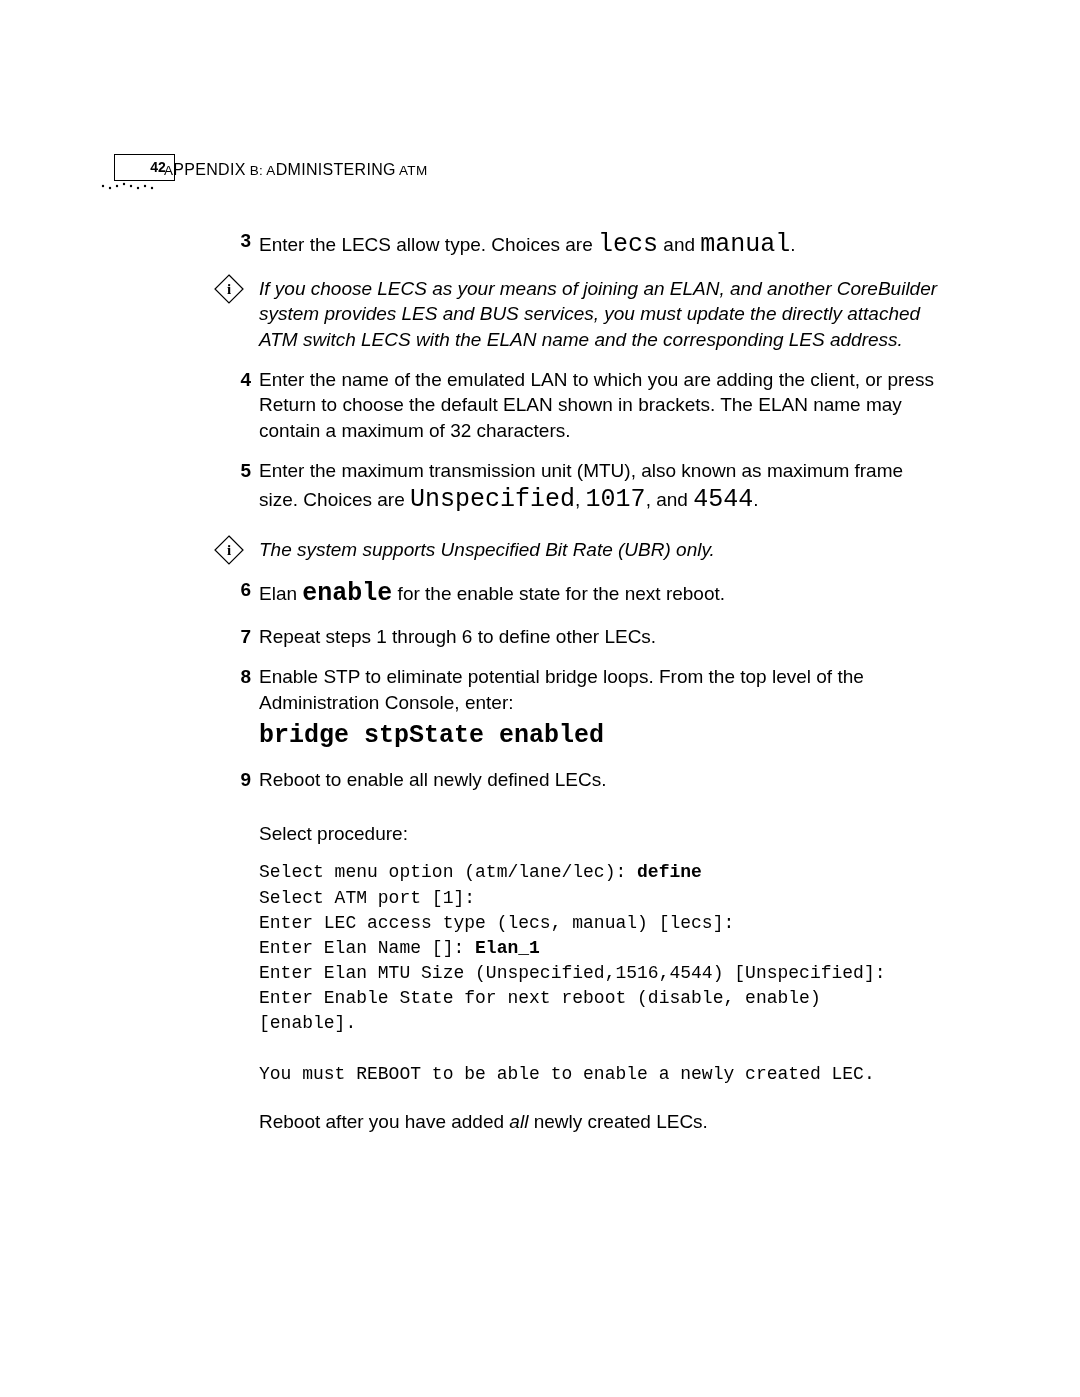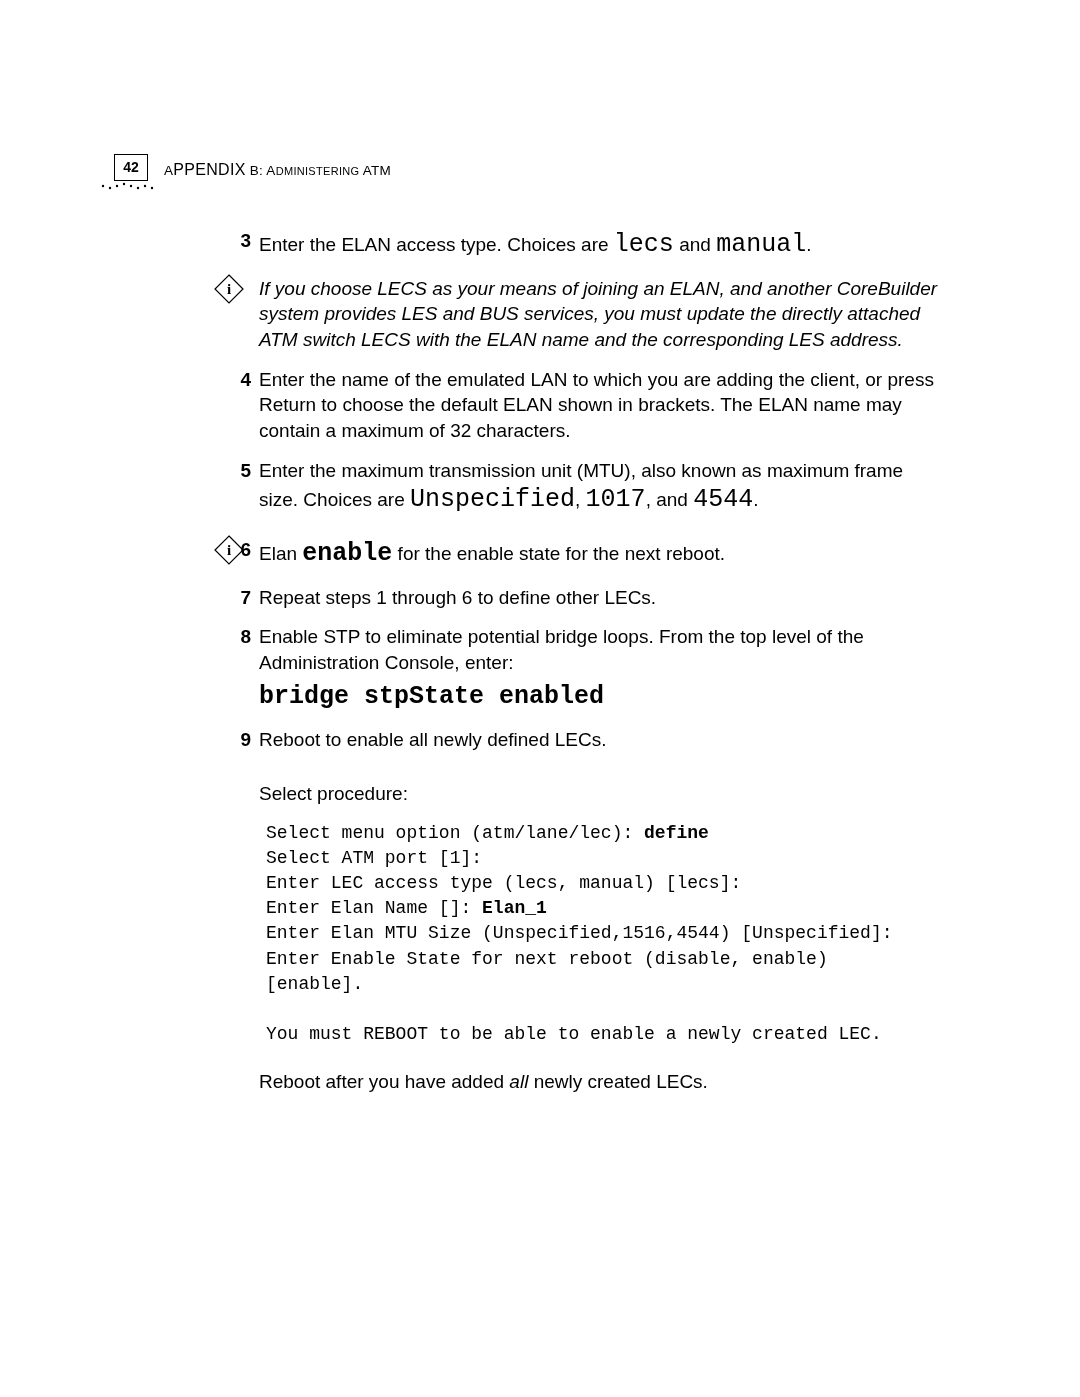--- a/index.html
+++ b/index.html
@@ -26,20 +26,21 @@
     top: -6px;
     left: 0;
     width: 32px;
     height: 25px;
     border: 1px solid #000;
     display: flex;
     align-items: center;
     justify-content: center;
     font-weight: bold;
     font-size: 14px;
+    padding-left: 27px;
   }
   .dots-wrap {
     position: absolute;
     top: 21px;
     left: -14px;
     width: 60px;
     height: 10px;
     overflow: hidden;
   }
   .dots-wrap svg { display: block; }
@@ -68,21 +69,21 @@
   .info-icon {
     position: absolute;
     left: -45px;
     top: -2px;
     width: 30px;
     height: 30px;
   }
   .info-icon svg { width: 30px; height: 30px; }
   .info-block { position: relative; margin-bottom: 14px; }
   .para { margin-bottom: 14px; }
-  .cmd-block { font-family: "Courier New", monospace; font-size: 18px; line-height: 1.4; margin-bottom: 22px; white-space: pre; margin-left: 7px; }
+  .cmd-block { font-family: "Courier New", monospace; font-size: 18px; line-height: 1.4; margin-bottom: 22px; white-space: pre; }
   .cmd-bold { font-weight: bold; }
 </style>
 </head>
 <body>
 
 <div class="page">
   <div class="hdr">
     <div class="pg-box">
       <span>42</span>
     </div>
@@ -92,29 +93,29 @@
           <circle cx="10" cy="7" r="1.2"></circle>
         <circle cx="17" cy="5" r="1.2"></circle>
           <circle cx="24" cy="3" r="1.2"></circle>
         <circle cx="31" cy="5" r="1.2"></circle>
           <circle cx="38" cy="7" r="1.2"></circle>
         <circle cx="45" cy="5" r="1.2"></circle>
           <circle cx="52" cy="7" r="1.2"></circle>
       </svg>
     </div>
     <div class="hdr-text">
-      <span>A</span><span style="font-size:16px">PPENDIX</span><span> B: A</span><span style="font-size:11px">DMINISTERING</span><span> ATM</span>
+      <span>A</span><span style="font-size:16px">PPENDIX</span><span> B: A</span><span style="font-size:16px">DMINISTERING</span><span> ATM</span>
     </div>
   </div>
 
   <div class="content">
 
     <div class="li">
       <span class="li-num">3</span>
-      <span>Enter the ELAN access type. Choices are </span><span class="mono">lecs</span><span> and </span><span class="mono">manual</span><span>.</span>
+      <span>Enter the LECS allow type. Choices are </span><span class="mono">lecs</span><span> and </span><span class="mono">manual</span><span>.</span>
     </div>
 
     <div class="info-block">
       <span class="info-icon">
         <svg viewBox="0 0 30 30">
             <polygon points="15,1 29,15 15,29 1,15" fill="none" stroke="#000" stroke-width="1.2"></polygon>
             <text x="15" y="20" text-anchor="middle" font-family="Georgia,serif" font-size="15" font-weight="bold">i</text>
           </svg>
       </span>
       <span class="ital">If you choose LECS as your means of joining an ELAN, and another CoreBuilder system provides LES and BUS services, you must update the directly attached ATM switch LECS with the ELAN name and the corresponding LES address.</span>
@@ -130,20 +131,21 @@
       <span>Enter the maximum transmission unit (MTU), also known as maximum frame size. Choices are </span><span class="mono">Unspecified</span><span>, </span><span class="mono">1017</span><span>, and </span><span class="mono">4544</span><span>.</span>
     </div>
 
     <div class="info-block" style="margin-top:20px">
       <span class="info-icon">
         <svg viewBox="0 0 30 30">
             <polygon points="15,1 29,15 15,29 1,15" fill="none" stroke="#000" stroke-width="1.2"></polygon>
             <text x="15" y="20" text-anchor="middle" font-family="Georgia,serif" font-size="15" font-weight="bold">i</text>
           </svg>
       </span>
+      <span class="ital">The system supports Unspecified Bit Rate (UBR) only.</span>
     </div>
 
 
     <div class="li">
       <span class="li-num">6</span>
       <span>Elan </span><span class="mono bold">enable</span><span> for the enable state for the next reboot.</span>
     </div>
 
     <div class="li">
       <span class="li-num">7</span>

